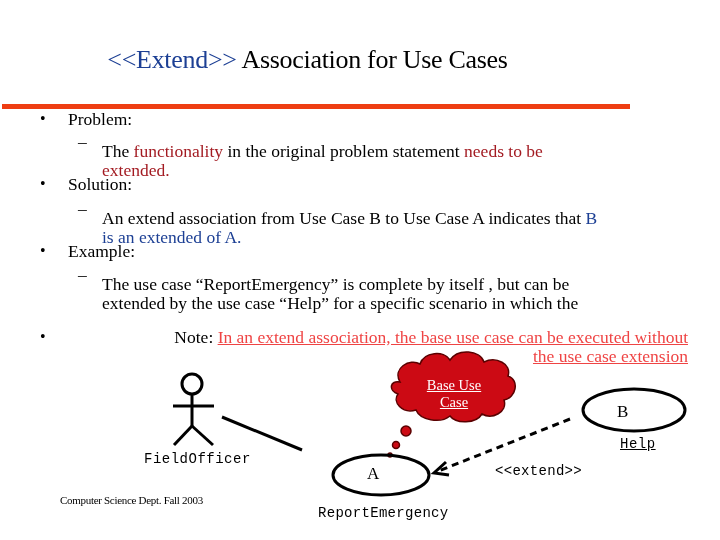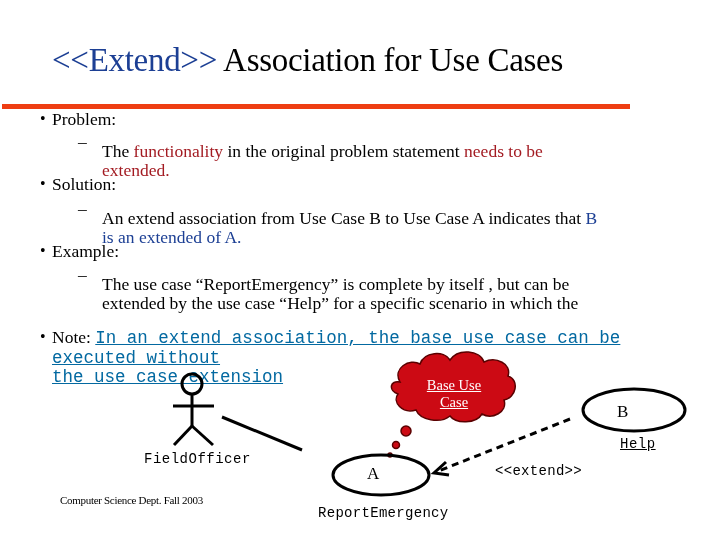--- a/index.html
+++ b/index.html
@@ -1,30 +1,30 @@
 <!DOCTYPE html>
 <html><head>
   <meta charset="utf-8">
   <style>
     html, body { margin: 0; padding: 0; background: #ffffff; }
     body { width: 720px; height: 540px; position: relative; overflow: hidden;
            font-family: "Liberation Serif", "DejaVu Serif", serif; color: #000; }
     .title { position: absolute; left: 0; top: 38px; width: 615px; text-align: center;
-             font-size: 33px; line-height: 44px; letter-spacing: -0.3px; }
+             font-size: 26px; line-height: 44px; letter-spacing: -0.3px; }
     .title .blue { color: #1c3f94; }
     .rule { position: absolute; left: 2px; top: 104px; width: 628px; height: 5px; background: #ee3d12; }
     .bullets { position: absolute; left: 0; top: 108px; width: 720px; font-size: 17.5px; line-height: 18.5px; }
     .item { position: absolute; left: 0; width: 720px; }
     .dot { position: absolute; left: 40px; font-size: 16px; }
-    .lvl1 { position: absolute; left: 52px; }
+    .lvl1 { position: absolute; left: 68px; text-align: right; }
     .dash { position: absolute; left: 78px; }
     .lvl2 { position: absolute; left: 102px; width: 580px; margin-top: 10px; }
     .red { color: #a31b22; }
     .blu { color: #1c3f94; }
-    .link { color: #0369a1; text-decoration: underline; font-family: Liberation Mono, monospace; }
+    .link { color: #ef4444; text-decoration: underline; }
     .mono { font-family: "Liberation Mono", "DejaVu Sans Mono", monospace; }
     .abs { position: absolute; }
     .footer { position: absolute; left: 60px; top: 494px; font-size: 11px; letter-spacing: -0.3px; }
   </style>
 </head>
 <body>
 
 <div class="title">
   <span class="blue">&lt;&lt;Extend&gt;&gt;</span><span> Association  for Use Cases</span>
 </div>

